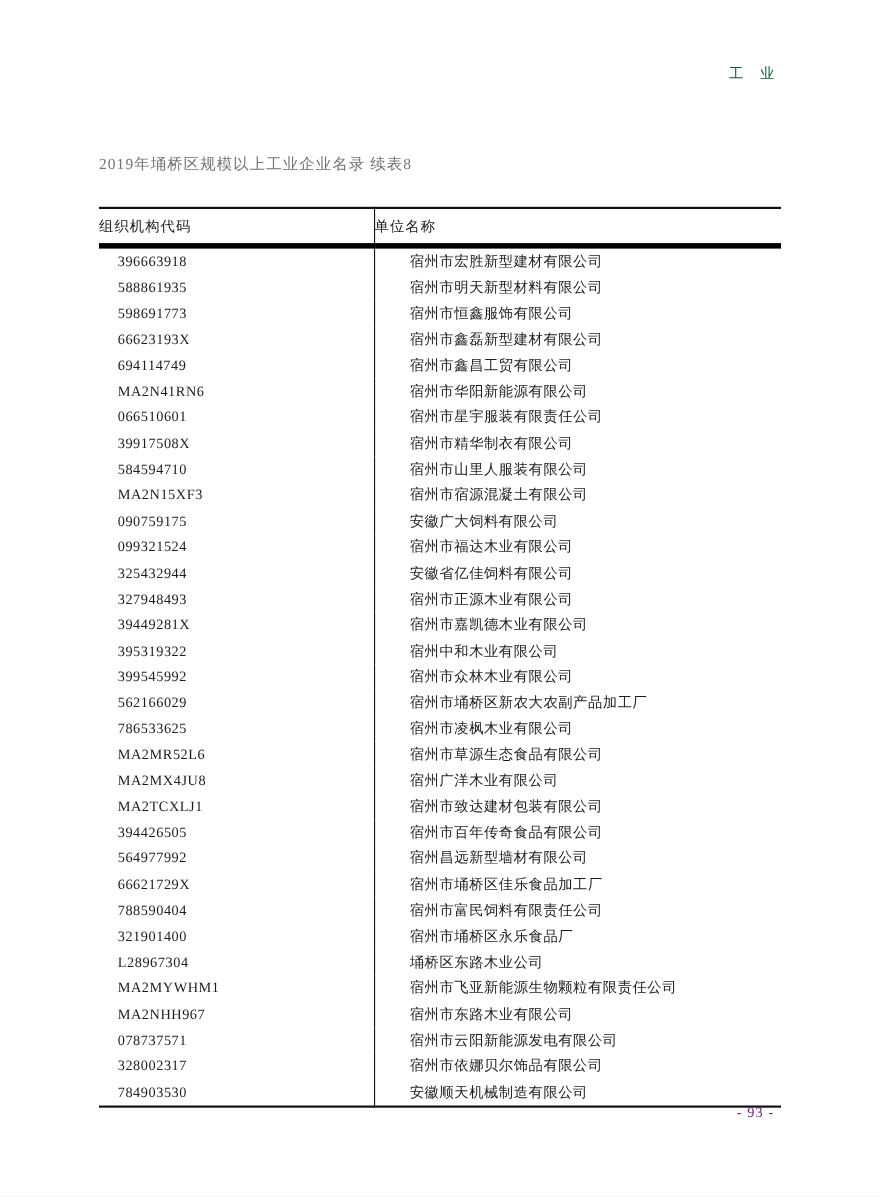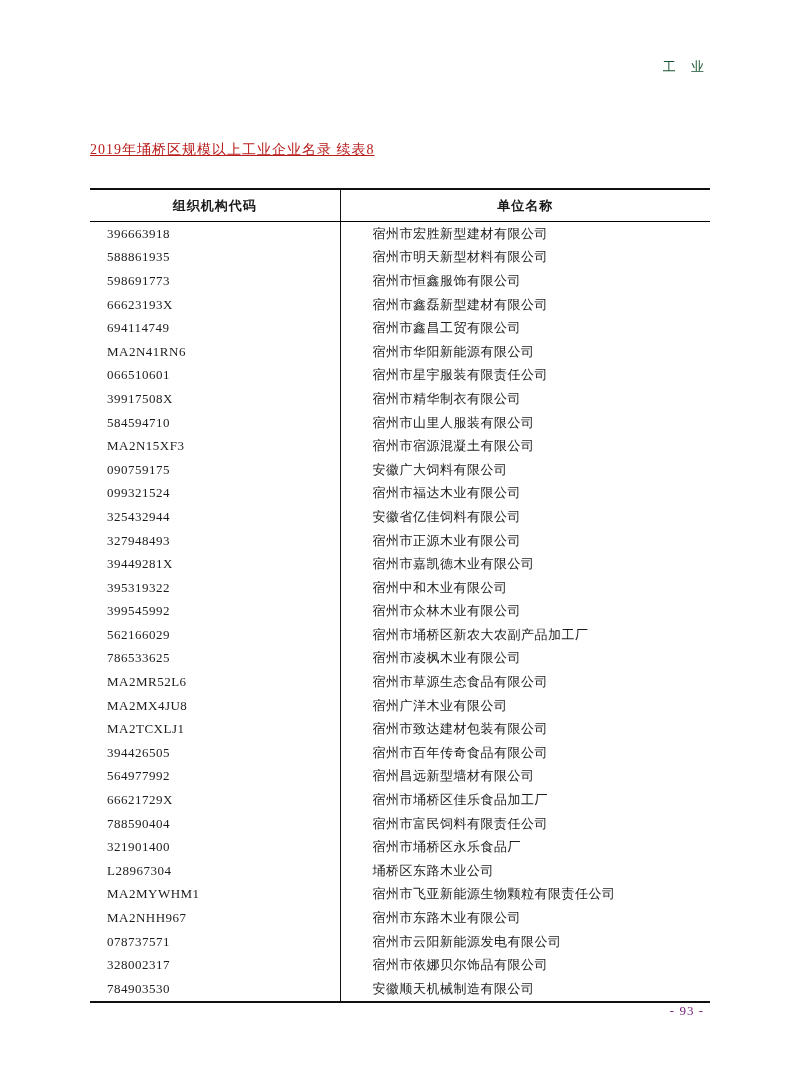--- a/index.html
+++ b/index.html
@@ -24,42 +24,41 @@
     font-size: 13px;
     letter-spacing: 6px;
     color: #14532d;
   }
   .doc-title {
     position: absolute;
     top: 141px;
     left: 90px;
     font-size: 14px;
     letter-spacing: 1px;
-    color: #b91c1c;
-    text-decoration: underline;
+    color: #737373;
   }
   .table-wrap {
     position: absolute;
     top: 188px;
     left: 90px;
     width: 620px;
   }
   table.list {
     width: 100%;
     border-collapse: collapse;
     border-top: 2px solid #111;
     border-bottom: 2px solid #111;
     font-size: 13px;
   }
   table.list thead th {
-    font-weight: bold;
-    font-size: 13px;
-    text-align: center;
+    font-weight: normal;
+    font-size: 13px;
+    text-align: left;
     height: 31px;
-    border-bottom: 1px solid #000000;
+    border-bottom: 5px solid #000000;
     padding: 0;
     letter-spacing: 1px;
   }
   table.list col.c-code { width: 250px; }
   table.list th.h-code,
   table.list td.code {
     border-right: 1px solid #111;
   }
   table.list tbody td {
     height: 23.6px;

